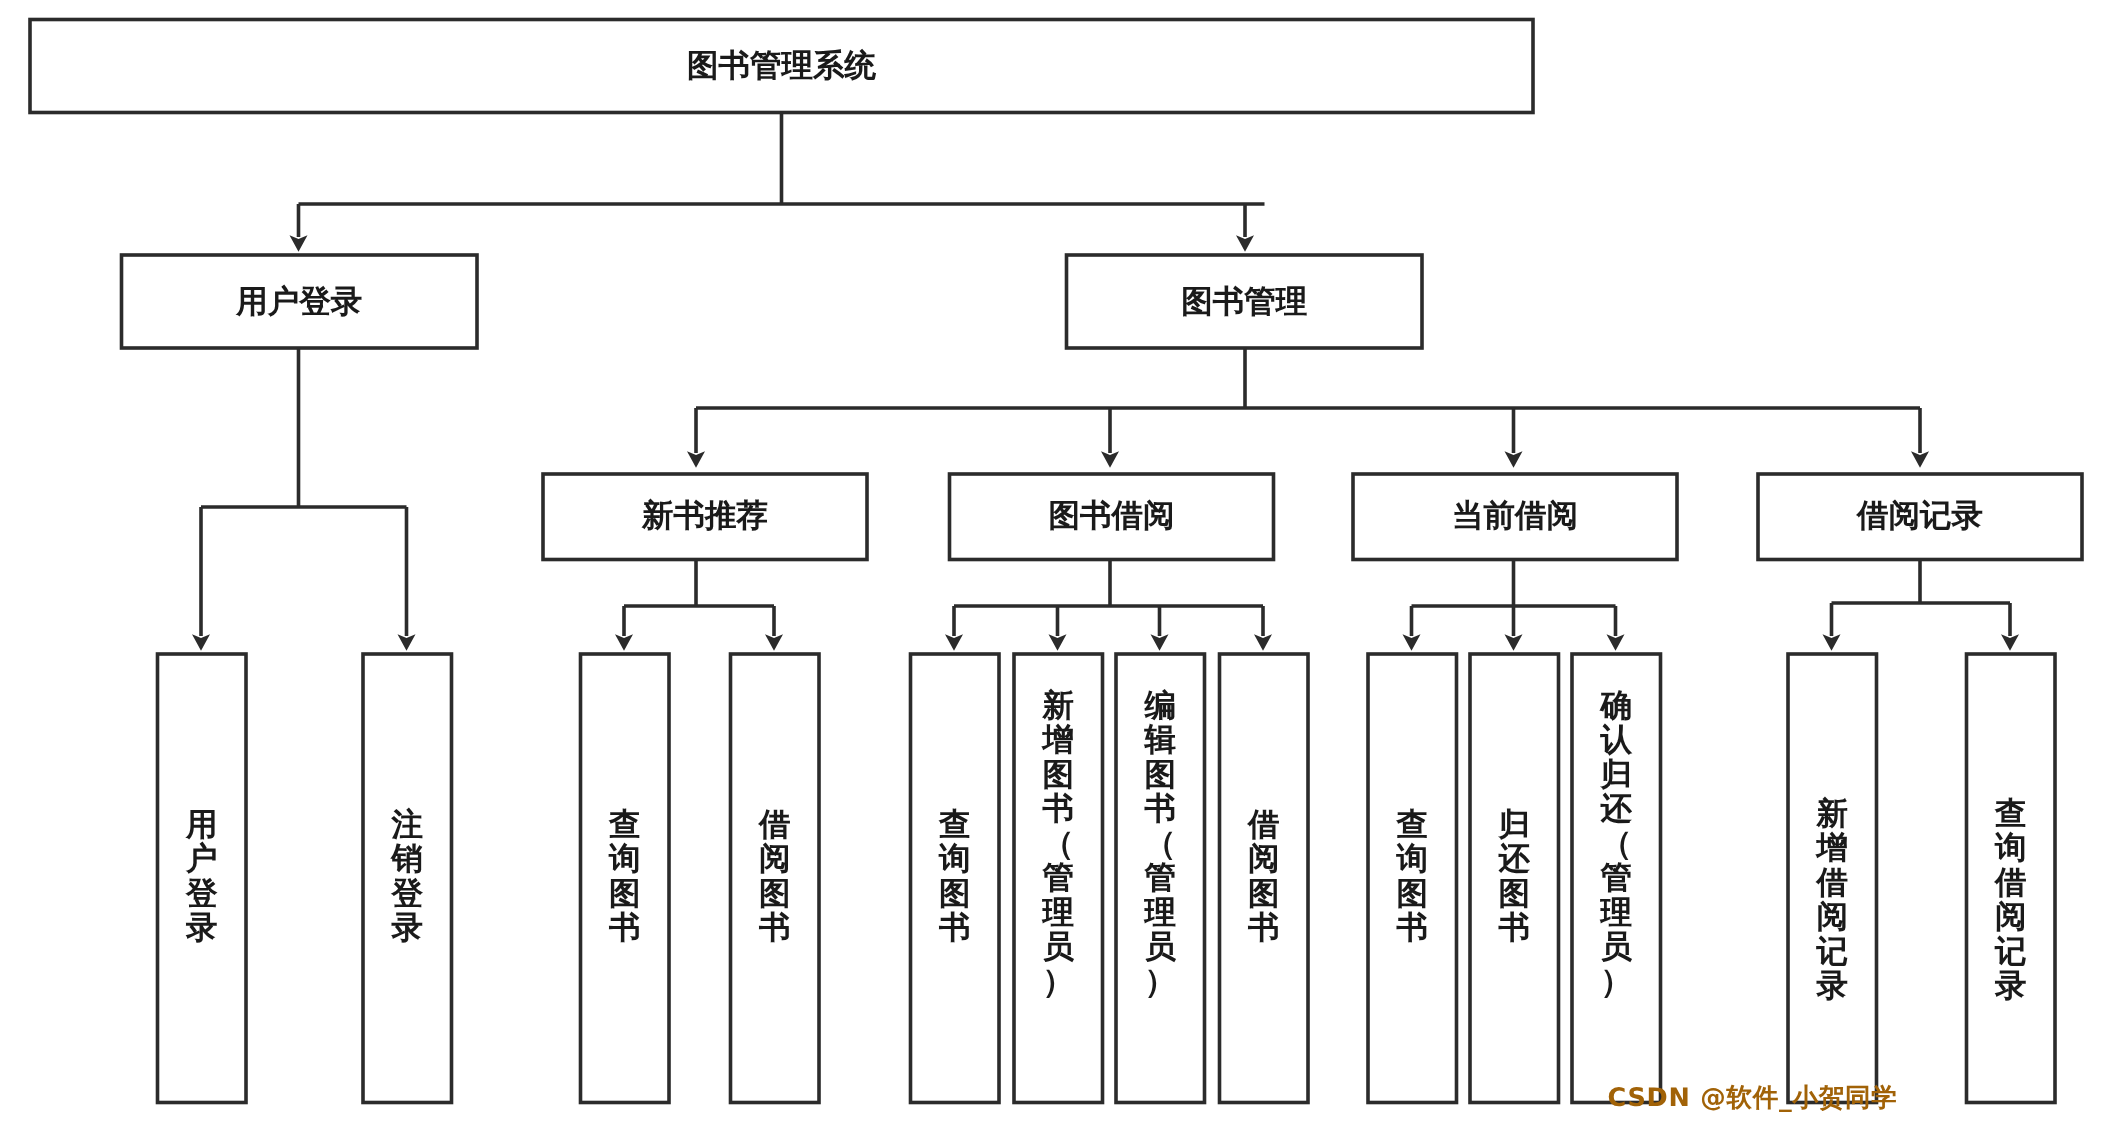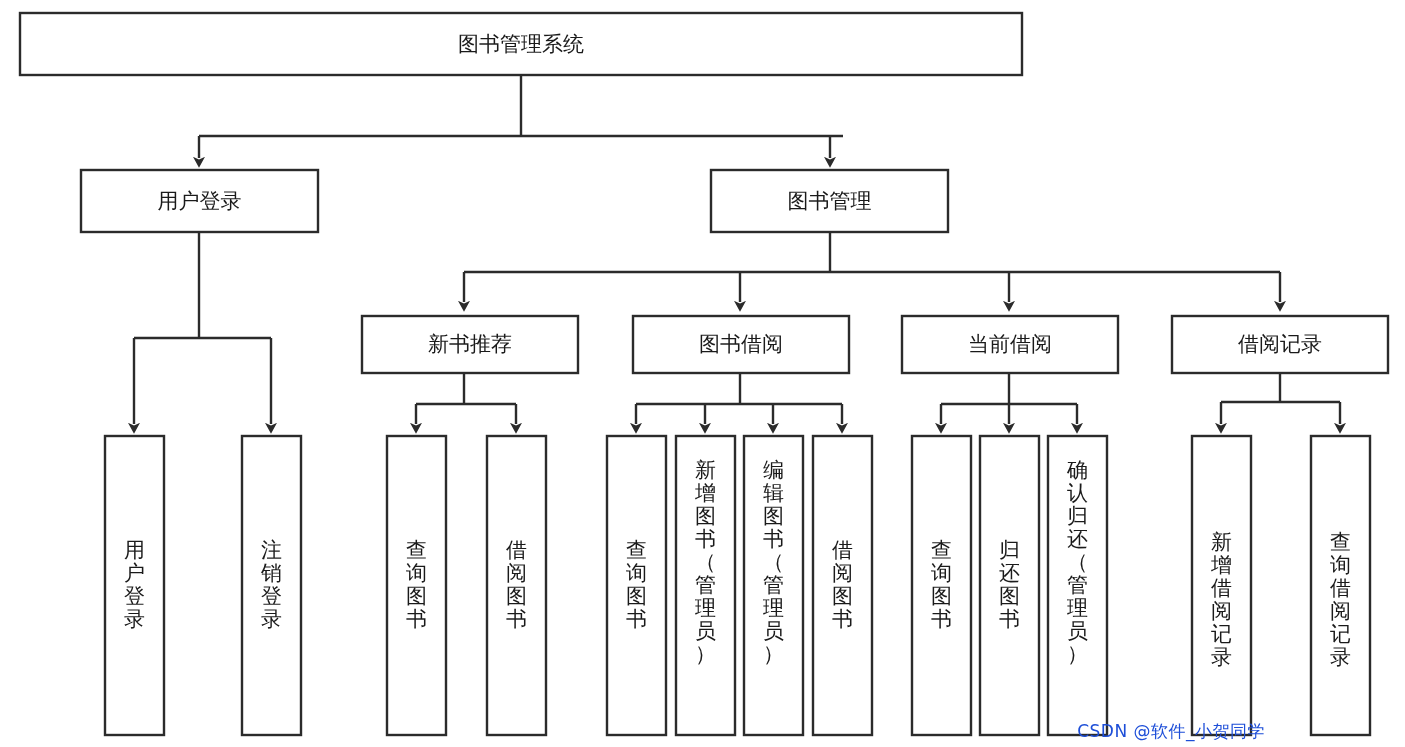--- a/index.html
+++ b/index.html
@@ -12,20 +12,21 @@
     width: 1405px;
     height: 747px;
     font-family: "DejaVu Sans", "Liberation Sans", sans-serif;
     overflow: hidden;
   }
   #diagram-root {
     position: relative;
     width: 1273px;
     height: 747px;
     background: #ffffff;
+    font-weight: bold;
   }
   svg#tree-svg {
     position: absolute;
     left: 0;
     top: 0;
     width: 1405px;
     height: 747px;
     display: block;
   }
   .node-box {
@@ -54,21 +55,21 @@
   .arrow-head {
     fill: #2b2b2b;
     stroke: none;
   }
   .watermark {
     position: absolute;
     right: 8px;
     bottom: 4px;
     font-family: "DejaVu Sans", "Liberation Sans", sans-serif;
     font-size: 17px;
-    color: #1d4ed8;
+    color: #a16207;
     letter-spacing: 0.5px;
     white-space: nowrap;
     user-select: none;
   }
 </style>
 </head>
 <body>
 
 <div id="diagram-root">
 

